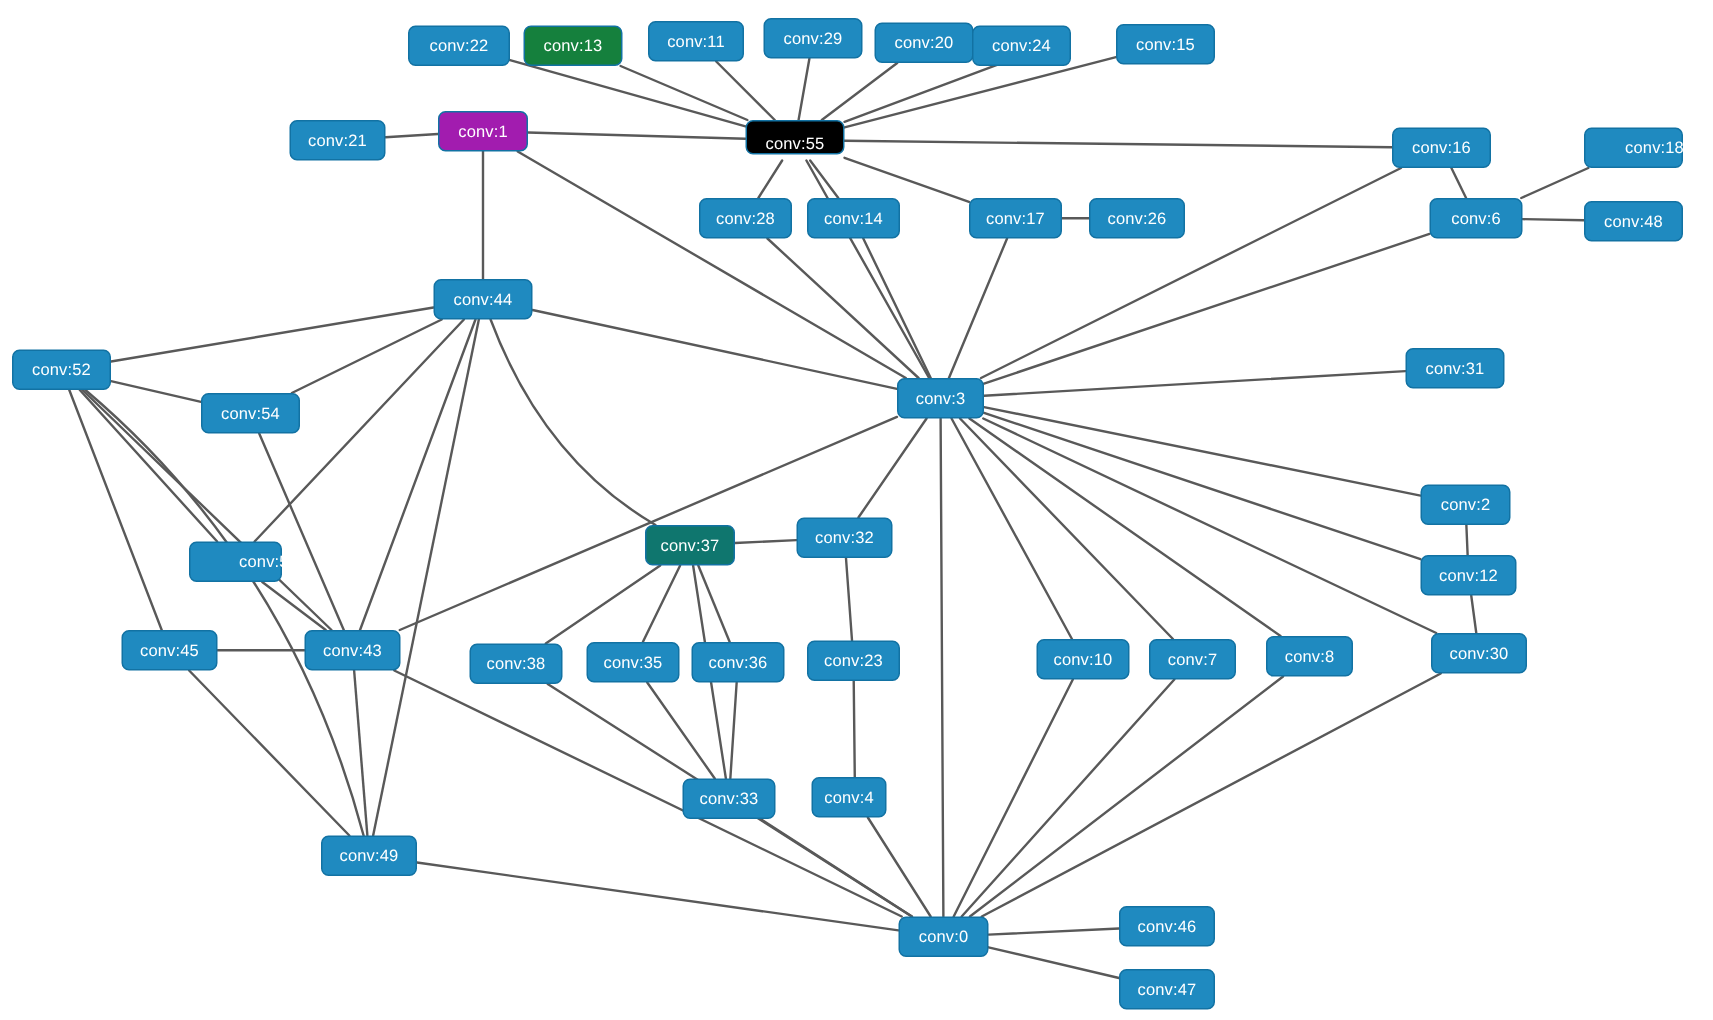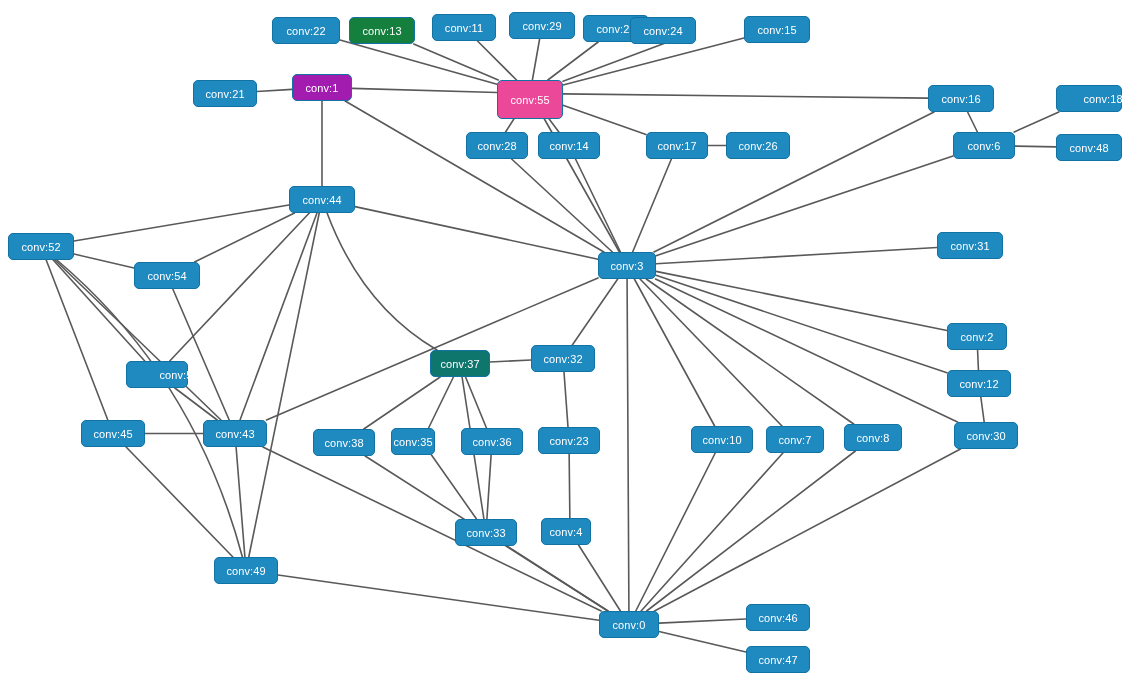--- a/index.html
+++ b/index.html
@@ -143,33 +143,33 @@
       </div>
       <div class="node" style="left: 432px; top: 14px; width: 64px; height: 27px; background: rgb(31, 138, 192); border-color: rgb(18, 114, 163); color: rgb(255, 255, 255);">
         <span class="node-label">conv:11</span>
       </div>
       <div class="node" style="left: 509px; top: 12px; width: 66px; height: 27px; background: rgb(31, 138, 192); border-color: rgb(18, 114, 163); color: rgb(255, 255, 255);">
         <span class="node-label">conv:29</span>
       </div>
       <div class="node" style="left: 583px; top: 15px; width: 66px; height: 27px; background: rgb(31, 138, 192); border-color: rgb(18, 114, 163); color: rgb(255, 255, 255);">
         <span class="node-label">conv:20</span>
       </div>
-      <div class="node" style="left: 630px; top: 17px; width: 66px; height: 27px; background: rgb(31, 138, 192); border-color: rgb(18, 114, 163); color: rgb(255, 255, 255);">
+      <div class="node" style="left: 648px; top: 17px; width: 66px; height: 27px; background: rgb(31, 138, 192); border-color: rgb(18, 114, 163); color: rgb(255, 255, 255);">
         <span class="node-label">conv:24</span>
       </div>
       <div class="node" style="left: 744px; top: 16px; width: 66px; height: 27px; background: rgb(31, 138, 192); border-color: rgb(18, 114, 163); color: rgb(255, 255, 255);">
         <span class="node-label">conv:15</span>
       </div>
       <div class="node" style="left: 193px; top: 80px; width: 64px; height: 27px; background: rgb(31, 138, 192); border-color: rgb(18, 114, 163); color: rgb(255, 255, 255);">
         <span class="node-label">conv:21</span>
       </div>
       <div class="node" style="left: 292px; top: 74px; width: 60px; height: 27px; background: #a21caf; border-color: rgb(18, 114, 163); color: rgb(255, 255, 255);">
         <span class="node-label">conv:1</span>
       </div>
-      <div class="node" style="left: 497px; top: 80px; width: 66px; height: 39px; background: #ec4899; border-color: rgb(18, 114, 163); color: rgb(255, 255, 255);">
+      <div class="node" style="left: 497px; top: 80px; width: 66px; height: 23px; background: #000000; border-color: rgb(18, 114, 163); color: rgb(255, 255, 255); align-items: flex-end;">
         <span class="node-label">conv:55</span>
       </div>
       <div class="node" style="left: 928px; top: 85px; width: 66px; height: 27px; background: rgb(31, 138, 192); border-color: rgb(18, 114, 163); color: rgb(255, 255, 255);">
         <span class="node-label">conv:16</span>
       </div>
       <div class="node" style="left: 1056px; top: 85px; width: 66px; height: 27px; background: rgb(31, 138, 192); border-color: rgb(18, 114, 163); color: rgb(255, 255, 255); padding-left: 28px;">
         <span class="node-label">conv:18</span>
       </div>
       <div class="node" style="left: 466px; top: 132px; width: 62px; height: 27px; background: rgb(31, 138, 192); border-color: rgb(18, 114, 163); color: rgb(255, 255, 255); justify-content: center;">
         <span class="node-label">conv:28</span>
@@ -221,21 +221,21 @@
       </div>
       <div class="node" style="left: 81px; top: 420px; width: 64px; height: 27px; background: rgb(31, 138, 192); border-color: rgb(18, 114, 163); color: rgb(255, 255, 255);">
         <span class="node-label">conv:45</span>
       </div>
       <div class="node" style="left: 203px; top: 420px; width: 64px; height: 27px; background: rgb(31, 138, 192); border-color: rgb(18, 114, 163); color: rgb(255, 255, 255);">
         <span class="node-label">conv:43</span>
       </div>
       <div class="node" style="left: 313px; top: 429px; width: 62px; height: 27px; background: rgb(31, 138, 192); border-color: rgb(18, 114, 163); color: rgb(255, 255, 255);">
         <span class="node-label">conv:38</span>
       </div>
-      <div class="node" style="left: 391px; top: 428px; width: 44px; height: 27px; background: rgb(31, 138, 192); border-color: rgb(18, 114, 163); color: rgb(255, 255, 255);">
+      <div class="node" style="left: 391px; top: 428px; width: 62px; height: 27px; background: rgb(31, 138, 192); border-color: rgb(18, 114, 163); color: rgb(255, 255, 255);">
         <span class="node-label">conv:35</span>
       </div>
       <div class="node" style="left: 461px; top: 428px; width: 62px; height: 27px; background: rgb(31, 138, 192); border-color: rgb(18, 114, 163); color: rgb(255, 255, 255);">
         <span class="node-label">conv:36</span>
       </div>
       <div class="node" style="left: 538px; top: 427px; width: 62px; height: 27px; background: rgb(31, 138, 192); border-color: rgb(18, 114, 163); color: rgb(255, 255, 255);">
         <span class="node-label">conv:23</span>
       </div>
       <div class="node" style="left: 691px; top: 426px; width: 62px; height: 27px; background: rgb(31, 138, 192); border-color: rgb(18, 114, 163); color: rgb(255, 255, 255);">
         <span class="node-label">conv:10</span>

